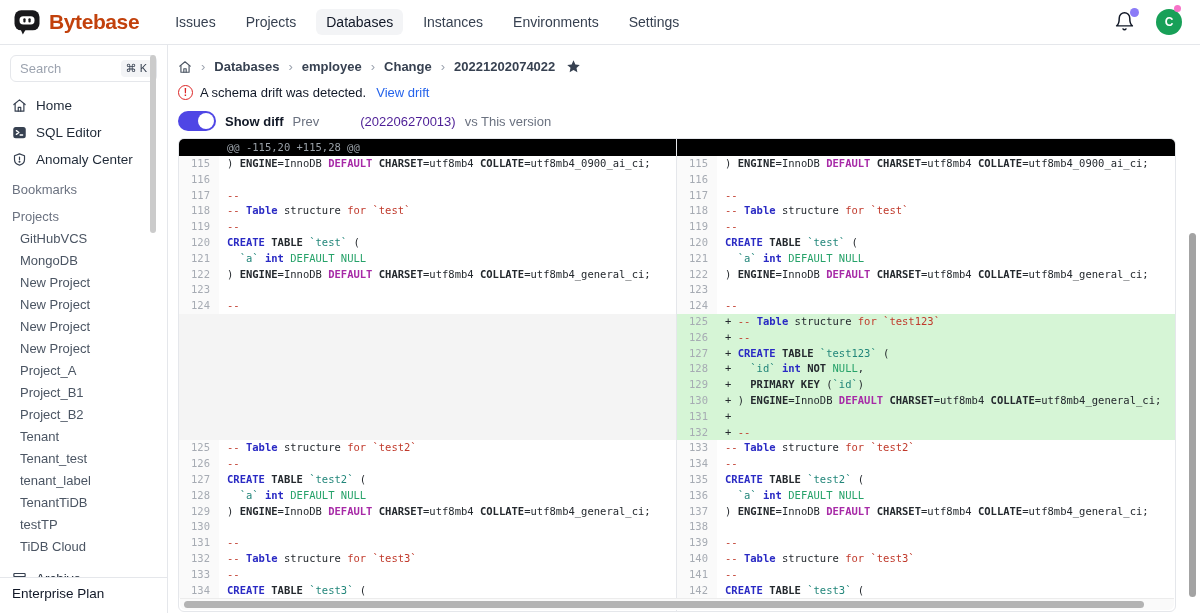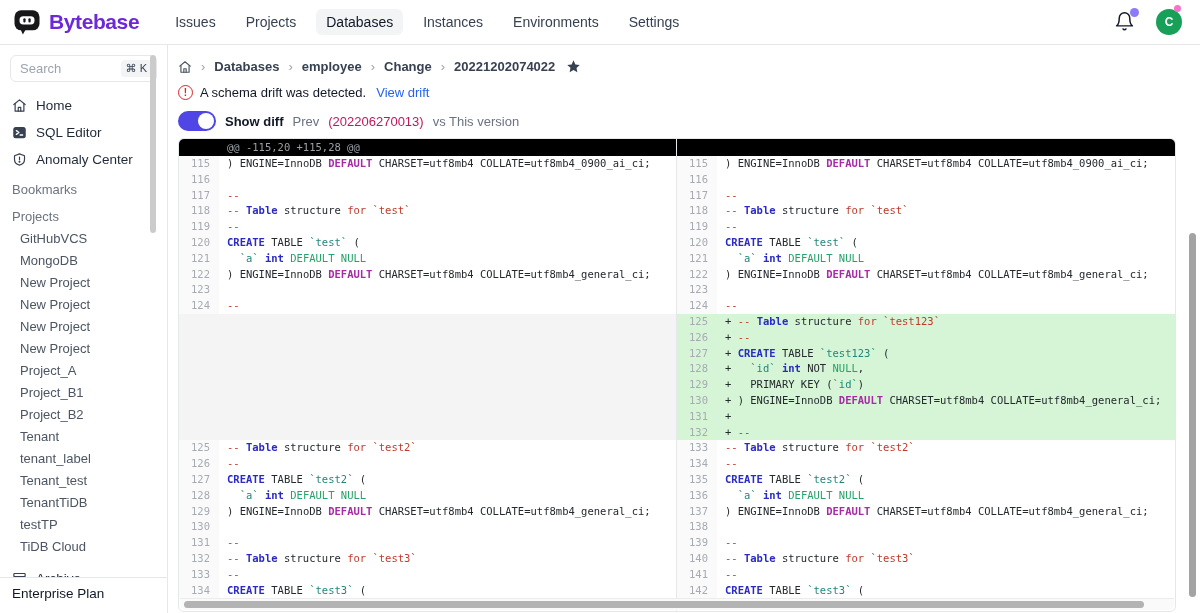--- a/index.html
+++ b/index.html
@@ -4,21 +4,21 @@
 <style>
   * { margin:0; padding:0; box-sizing:border-box; }
   html,body { width:1200px; height:613px; overflow:hidden; background:#fff;
     font-family:"Liberation Sans", sans-serif; color:#1f2937; }
   .app { position:relative; width:1200px; height:613px; }
 
   
   .navbar { height:45px; display:flex; align-items:center; padding:0 18px 0 12px;
     border-bottom:1px solid #e5e7eb; background:#fff; }
   .brand { display:flex; align-items:center; gap:7px; cursor:pointer; }
-  .brand-text { font-size:21px; font-weight:bold; color:#6d28d9; letter-spacing:-0.4px; }
+  .brand-text { font-size:21px; font-weight:bold; color:#c2410c; letter-spacing:-0.4px; }
   .nav-links { display:flex; align-items:center; gap:10px; margin-left:26px; }
   .nav-link { font-size:14px; color:#374151; padding:5px 10px; border-radius:6px; cursor:pointer; white-space:nowrap; }
   .nav-link.active { background:#f3f4f6; color:#111827; }
   .nav-right { margin-left:auto; display:flex; align-items:center; gap:20px; }
   .bell-wrap { position:relative; width:22px; height:22px; cursor:pointer; }
   .bell-dot { position:absolute; top:-3px; right:-3px; width:9px; height:9px; border-radius:50%; background:#8b7bf7; }
   .avatar-wrap { position:relative; }
   .avatar { width:26px; height:26px; border-radius:50%; background:#18a058; color:#fff;
     font-size:12px; font-weight:bold; display:flex; align-items:center; justify-content:center; cursor:pointer; }
   .avatar-dot { position:absolute; top:-4px; right:1px; width:7px; height:7px; border-radius:50%; background:#f773c8; }
@@ -50,38 +50,38 @@
   .star { margin-left:2px; cursor:pointer; display:flex; }
   .alert-row { margin-top:11px; display:flex; align-items:center; gap:7px; font-size:13px; font-weight:500; color:#111827; }
   .alert-ico { width:15px; height:15px; border:1.5px solid #dc2626; border-radius:50%; color:#dc2626;
     font-size:10px; font-weight:bold; display:flex; align-items:center; justify-content:center; line-height:1; }
   .view-drift { color:#2563eb; margin-left:3px; cursor:pointer; }
   .toolbar { margin-top:11px; display:flex; align-items:center; gap:9px; font-size:13px; }
   .toggle { width:38px; height:20px; border-radius:10px; background:#4f46e5; position:relative; cursor:pointer; }
   .toggle-knob { position:absolute; top:2px; right:2px; width:16px; height:16px; border-radius:50%; background:#fff; }
   .show-diff { font-weight:bold; color:#111827; }
   .muted { color:#6b7280; }
-  .ver-link { color:#be185d; cursor:pointer; }
+  .ver-link { color:#4c1d95; cursor:pointer;margin-left:32px; }
 
   
   .diffbox { position:absolute; left:10px; top:93px; width:998px; height:474px;
     border:1px solid #e5e7eb; border-radius:6px; overflow:hidden; background:#fff; }
   .panes { display:flex; height:100%; }
   .pane { width:50%; overflow:hidden; }
   .pane.left { border-right:1px solid #e5e7eb; }
   .hunk { height:17px; line-height:17px; background:#000000; color:#9aa1a8;
     font-family:"DejaVu Sans Mono",monospace; font-size:10.5px; padding-left:48px; white-space:pre; }
   .drow { display:flex; height:15.8px; line-height:15.8px;
     font-family:"DejaVu Sans Mono",monospace; font-size:10.5px; white-space:pre;align-items:center; }
   .ln { width:40px; flex-shrink:0; text-align:right; padding-right:9px; color:#a6abb3; background:#fafafa; }
   .code { flex:1; padding-left:8px; color:#24292e; overflow:hidden; }
   .drow.add { background:#d6f5d6; }
   .drow.add .ln { background:transparent; }
   .spacer { background:#f4f4f4; }
-  .sb { font-weight:normal; }
+  .sb { font-weight:bold; }
   .sk { color:#2a2ac4; font-weight:bold; }
   .si { color:#22867a; }
   .sg { color:#26a269; }
   .sm { color:#a72aa7; font-weight:bold; }
   .sr { color:#c0392b; }
   .hscroll { position:absolute; left:1px; right:1px; bottom:1px; height:12px; background:#fafafa;
     border-top:1px solid #ececec; border-radius:0 0 6px 6px; }
   .hthumb { position:absolute; left:4px; top:2px; height:7px; width:calc(100% - 34px); background:#b3b3b3; border-radius:4px; cursor:pointer; }
   .page-thumb { position:absolute; right:4px; top:233px; width:7px; height:364px; background:#a3a3a3; border-radius:4px; cursor:pointer; }
 </style>
@@ -165,22 +165,22 @@
           <div class="proj-item">GitHubVCS</div>
           <div class="proj-item">MongoDB</div>
           <div class="proj-item">New Project</div>
           <div class="proj-item">New Project</div>
           <div class="proj-item">New Project</div>
           <div class="proj-item">New Project</div>
           <div class="proj-item">Project_A</div>
           <div class="proj-item">Project_B1</div>
           <div class="proj-item">Project_B2</div>
           <div class="proj-item">Tenant</div>
+          <div class="proj-item">Tenant_test</div>
           <div class="proj-item">tenant_label</div>
-          <div class="proj-item">Tenant_test</div>
           <div class="proj-item">TenantTiDB</div>
           <div class="proj-item">testTP</div>
           <div class="proj-item">TiDB Cloud</div>
         </div>
 
       <div class="snav-item archive-row">
         <svg width="15" height="15" viewBox="0 0 24 24" fill="none" stroke="#374151" stroke-width="1.9" stroke-linecap="round" stroke-linejoin="round">
           <rect x="3" y="4" width="18" height="5" rx="1"></rect>
           <path d="M5 9v10a1 1 0 0 0 1 1h12a1 1 0 0 0 1-1V9"></path>
           <line x1="10" y1="13" x2="14" y2="13"></line>

